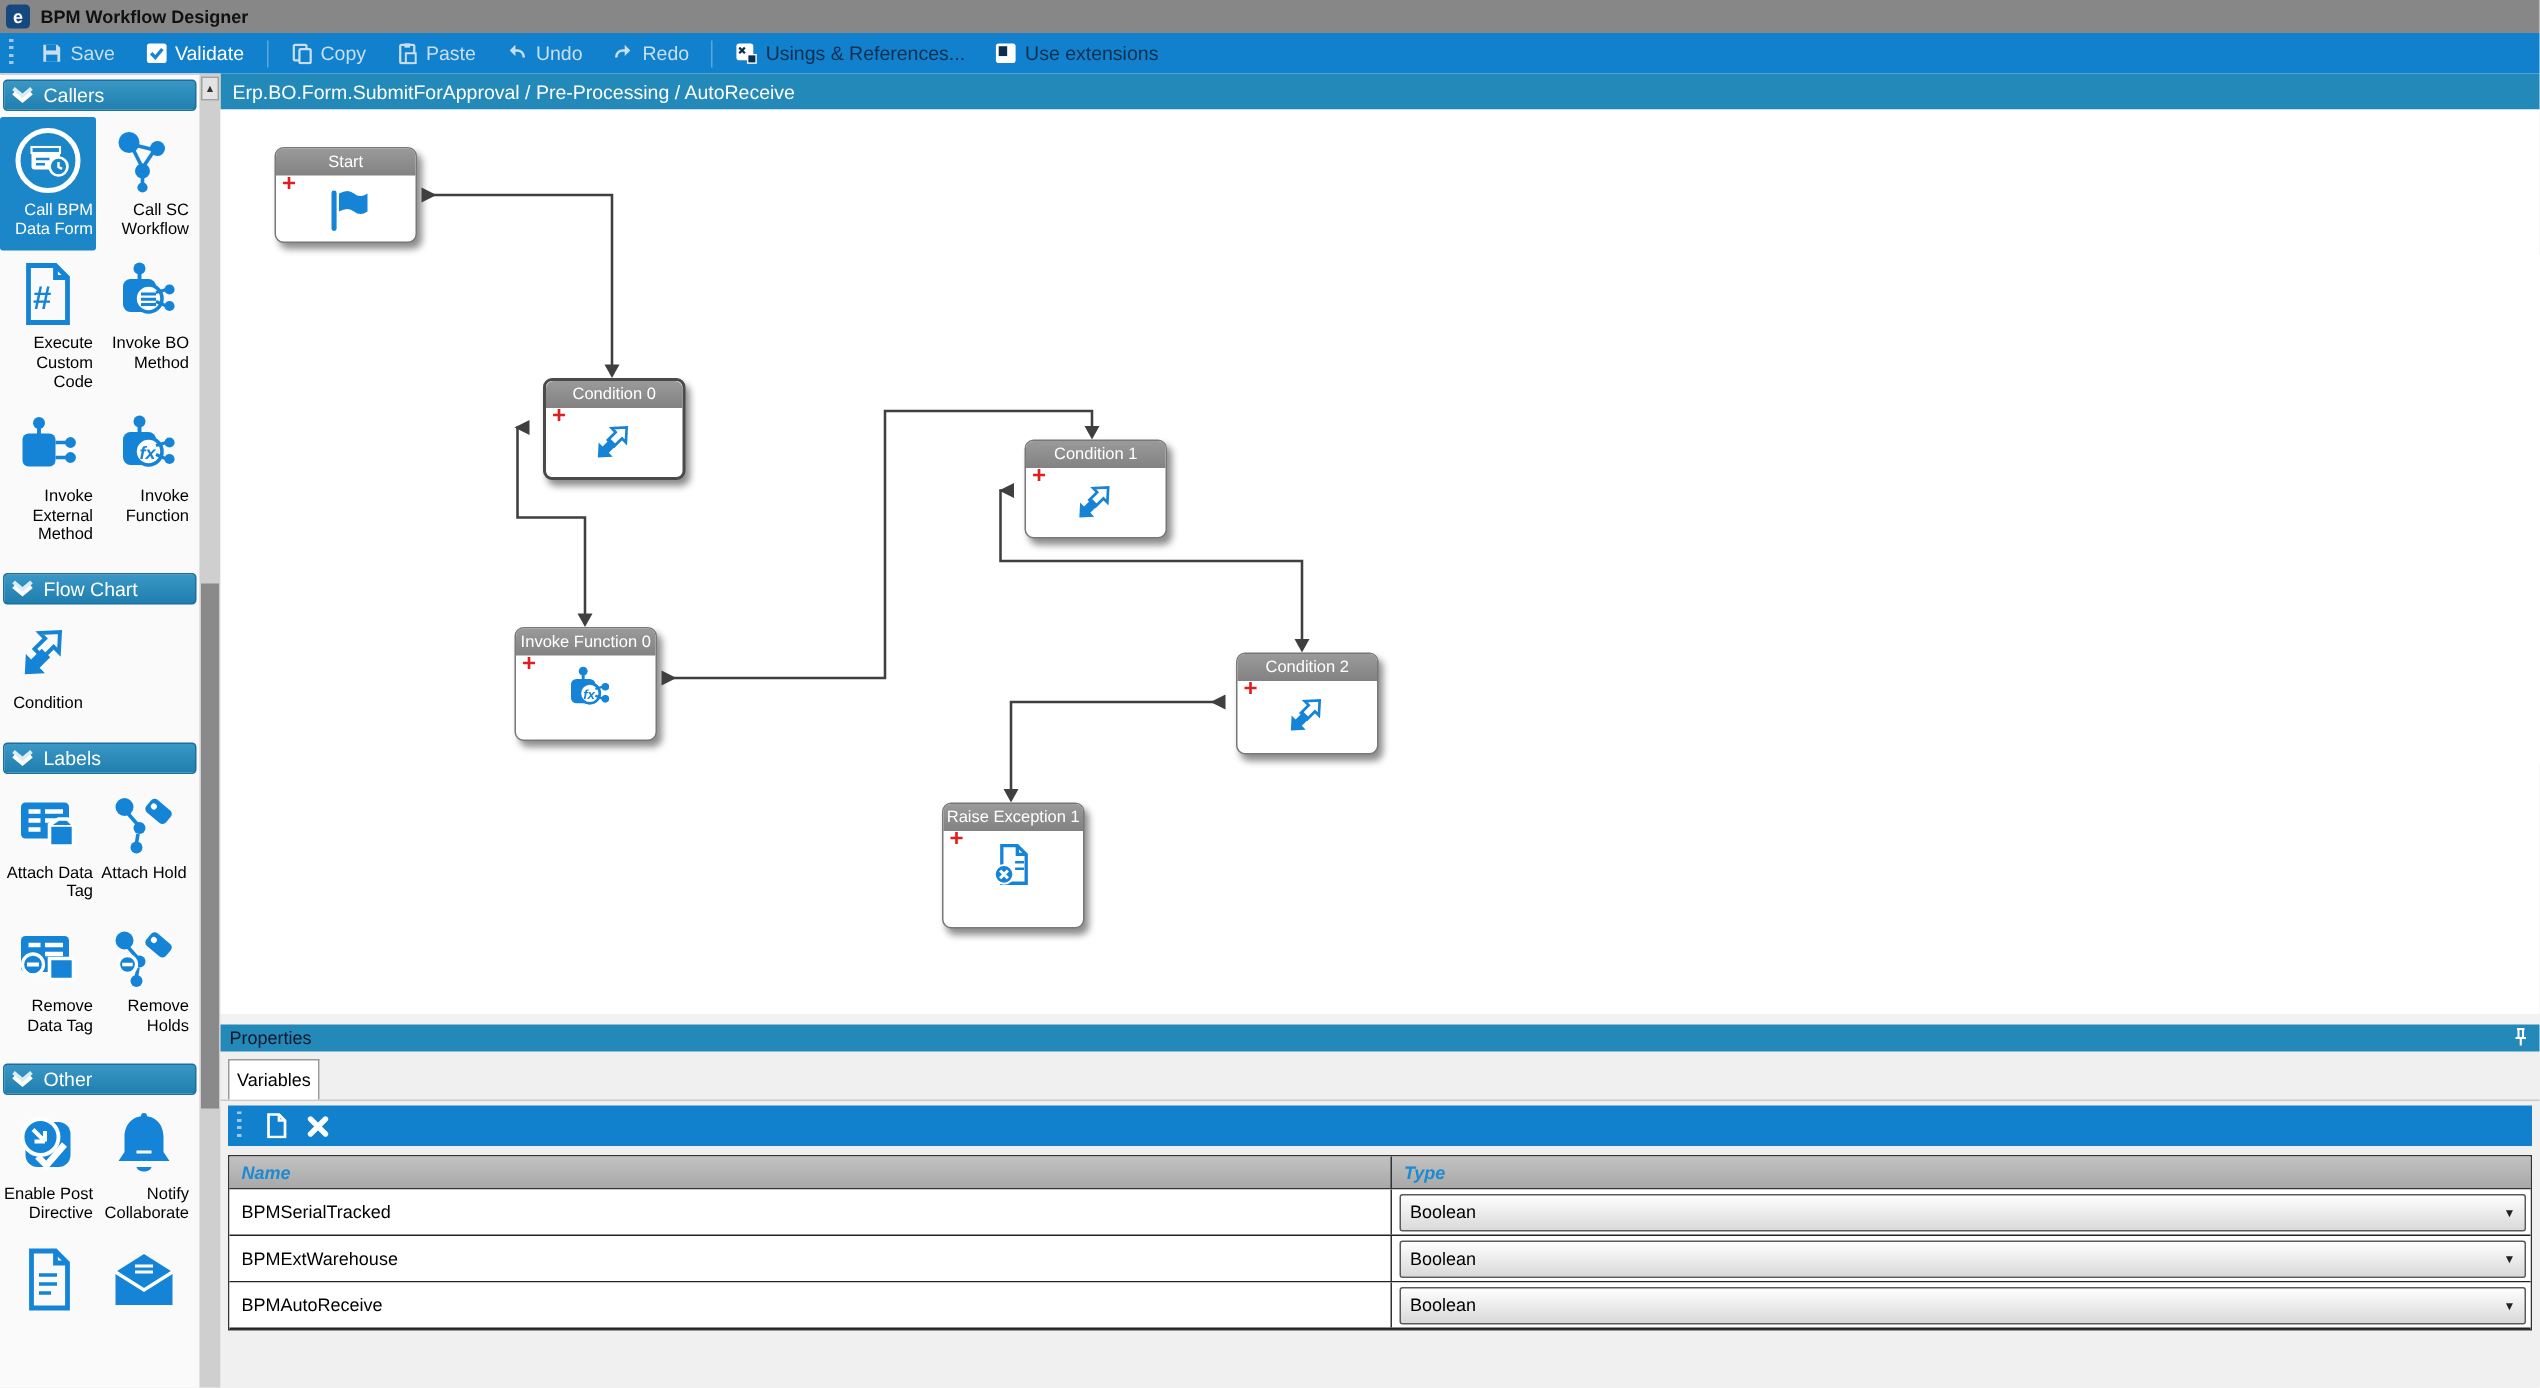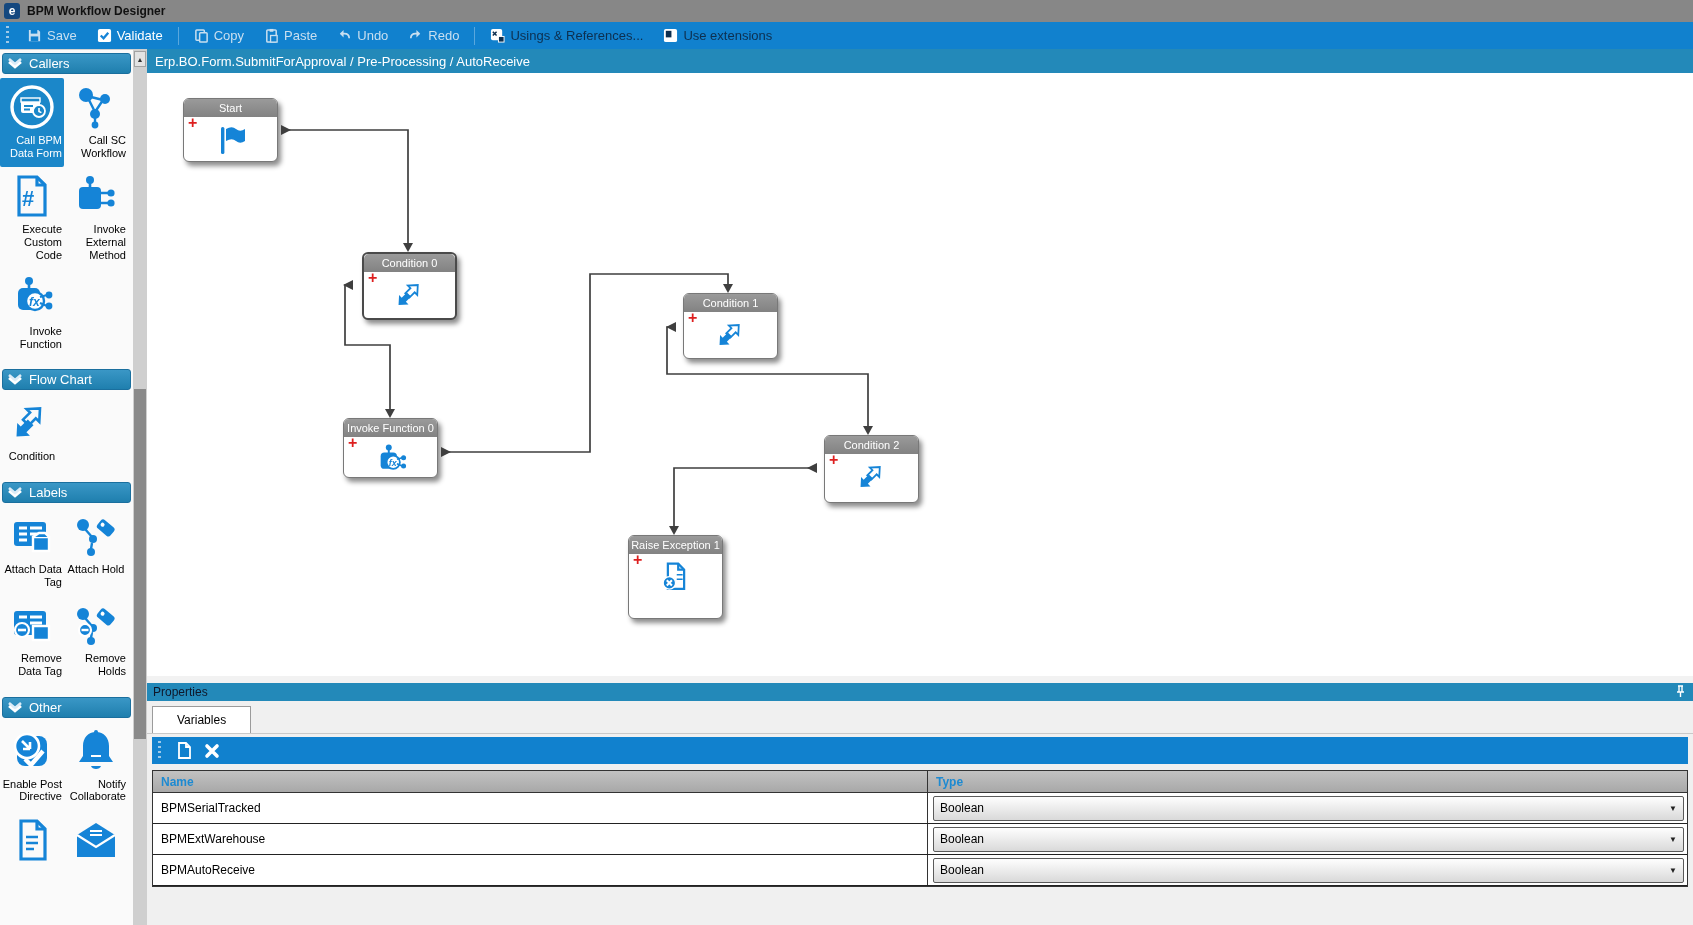--- a/index.html
+++ b/index.html
@@ -62,28 +62,28 @@
   svg.wires { position:absolute; left:0; top:0; pointer-events:none; }
 
   
   .gapstrip { position:absolute; left:147px; top:676px; width:1546px; height:7px; background:#f2f2f2; }
   .props { position:absolute; left:147px; top:683px; width:1546px; height:242px; background:#f0f0f0; }
   .props-header { height:18px; background:#2389b9; color:#0f172a; font-size:12px;
     display:flex; align-items:center; padding-left:6px; position:relative; }
   .pin { position:absolute; right:6px; top:2px; width:13px; height:13px; }
   .tabrow { height:33px; border-bottom:1px solid #c9c9c9; display:flex; align-items:flex-end; padding-left:5px; }
   .tab { height:27px; background:#fff; border:1px solid #9b9b9b; border-bottom:none;
-    font-size:12px; color:#000; display:flex; align-items:center; padding:0 24px; }
+    font-size:12px; color:#000; display:flex; align-items:center; padding:0 5px; }
   .ptoolbar { margin:3px 5px 0 5px; height:27px; background:#1181ce; display:flex; align-items:center; }
   .pt-handle { width:8px; height:19px; margin:0 6px 0 4px;
     background:repeating-linear-gradient(to bottom,#9fc9e8 0 2px,transparent 2px 5px);
     background-size:3px 100%; background-repeat:no-repeat; background-position:2px 0; }
   .pt-btn { width:28px; height:100%; display:flex; align-items:center; justify-content:center; }
   .vtable { margin:6px 5px 0 5px; border:1px solid #333; background:#fff; }
-  .vhead { display:flex; height:22px; background:linear-gradient(#c2c2c2,#a8a8a8); border-bottom:1px solid #333; }
+  .vhead { display:flex; height:22px; background:linear-gradient(#c2c2c2,#a8a8a8); border-bottom:1px solid #333;font-style:italic; }
   .vhead .col { font-size:12px; font-weight:bold; color:#1d8ad2; display:flex; align-items:center; padding-left:8px; }
   .col-name { width:775px; border-right:1px solid #333; }
   .col-type { flex:1; }
   .vrow { display:flex; height:31px; border-bottom:1px solid #222; background:#fff; }
   .vrow:last-child { border-bottom:1px solid #222; }
   .cell { display:flex; align-items:center; font-size:12px; color:#000; padding-left:8px; }
   .cell.sel-cell { padding:2px 3px 2px 5px; }
   .dd { flex:1; height:25px; border:1px solid #5a5a5a; border-radius:2px;
     background:linear-gradient(#fefefe,#d9d9d9); display:flex; align-items:center;
     justify-content:space-between; padding:0 6px; font-size:12px; }
@@ -202,20 +202,33 @@
     <div class="sb-item">
       <svg class="sb-ico" viewBox="0 0 46 46">
           <path d="M10 4h18l8 8v30H10z" fill="none" stroke="#1584d7" stroke-width="3.2"></path>
           <path d="M28 4v8h8" fill="none" stroke="#1584d7" stroke-width="3.2"></path>
           <text x="13" y="33" font-size="22" font-weight="bold" fill="#1584d7">#</text>
         </svg>
       <span>Execute Custom Code</span>
     </div>
     <div class="sb-item">
       <svg class="sb-ico" viewBox="0 0 46 46">
+          <circle cx="20" cy="6" r="4" fill="#1584d7"></circle>
+          <path d="M20 8v6" stroke="#1584d7" stroke-width="2.6"></path>
+          <rect x="9" y="13" width="22" height="22" rx="5" fill="#1584d7"></rect>
+          <circle cx="26" cy="26" r="9" fill="#fff" stroke="#1584d7" stroke-width="2.4"></circle>
+          <path d="M21 23h10M21 26.5h10M21 30h10" stroke="#1584d7" stroke-width="2"></path>
+          <circle cx="40" cy="20" r="3.4" fill="#1584d7"></circle>
+          <circle cx="40" cy="31" r="3.4" fill="#1584d7"></circle>
+          <path d="M31 22l7-2M31 28l7 3" stroke="#1584d7" stroke-width="2.2"></path>
+        </svg>
+      <span>Invoke BO Method</span>
+    </div>
+    <div class="sb-item">
+      <svg class="sb-ico" viewBox="0 0 46 46">
           <circle cx="17" cy="7" r="4" fill="#1584d7"></circle>
           <path d="M17 9v6" stroke="#1584d7" stroke-width="2.6"></path>
           <rect x="6" y="14" width="22" height="22" rx="4" fill="#1584d7"></rect>
           <circle cx="38" cy="20" r="3.6" fill="#1584d7"></circle>
           <circle cx="38" cy="30" r="3.6" fill="#1584d7"></circle>
           <path d="M28 20h7M28 30h7" stroke="#1584d7" stroke-width="2.4"></path>
         </svg>
       <span>Invoke External Method</span>
     </div>
     <div class="sb-item">
@@ -395,21 +408,21 @@
           <g transform="rotate(135 16 28)">
             <path d="M8 24h10v-5l10 9-10 9v-5H8z" fill="#1584d7"></path>
           </g>
           <g transform="rotate(-45 30 13)">
             <path d="M15 9h10V4l10 9-10 9v-5H15z" fill="none" stroke="#1584d7" stroke-width="2.4"></path>
           </g>
         </svg>
     </div>
   </div>
 
-  <div class="node" style="left:196px; top:345px; height:60px;">
+  <div class="node" style="left:196px; top:345px; height:76px;">
     <div class="node-head">Invoke Function 0</div>
     <div class="node-body">
       <span class="node-plus">+</span>
       <svg class="node-ico" viewBox="0 0 46 46">
           <circle cx="20" cy="6" r="4" fill="#1584d7"></circle>
           <path d="M20 8v6" stroke="#1584d7" stroke-width="2.6"></path>
           <rect x="9" y="13" width="22" height="22" rx="5" fill="#1584d7"></rect>
           <circle cx="26" cy="26" r="9" fill="#fff" stroke="#1584d7" stroke-width="2.4"></circle>
           <text x="20" y="31" font-size="12" font-style="italic" font-weight="bold" fill="#1584d7">fx</text>
           <circle cx="40" cy="20" r="3.4" fill="#1584d7"></circle>

